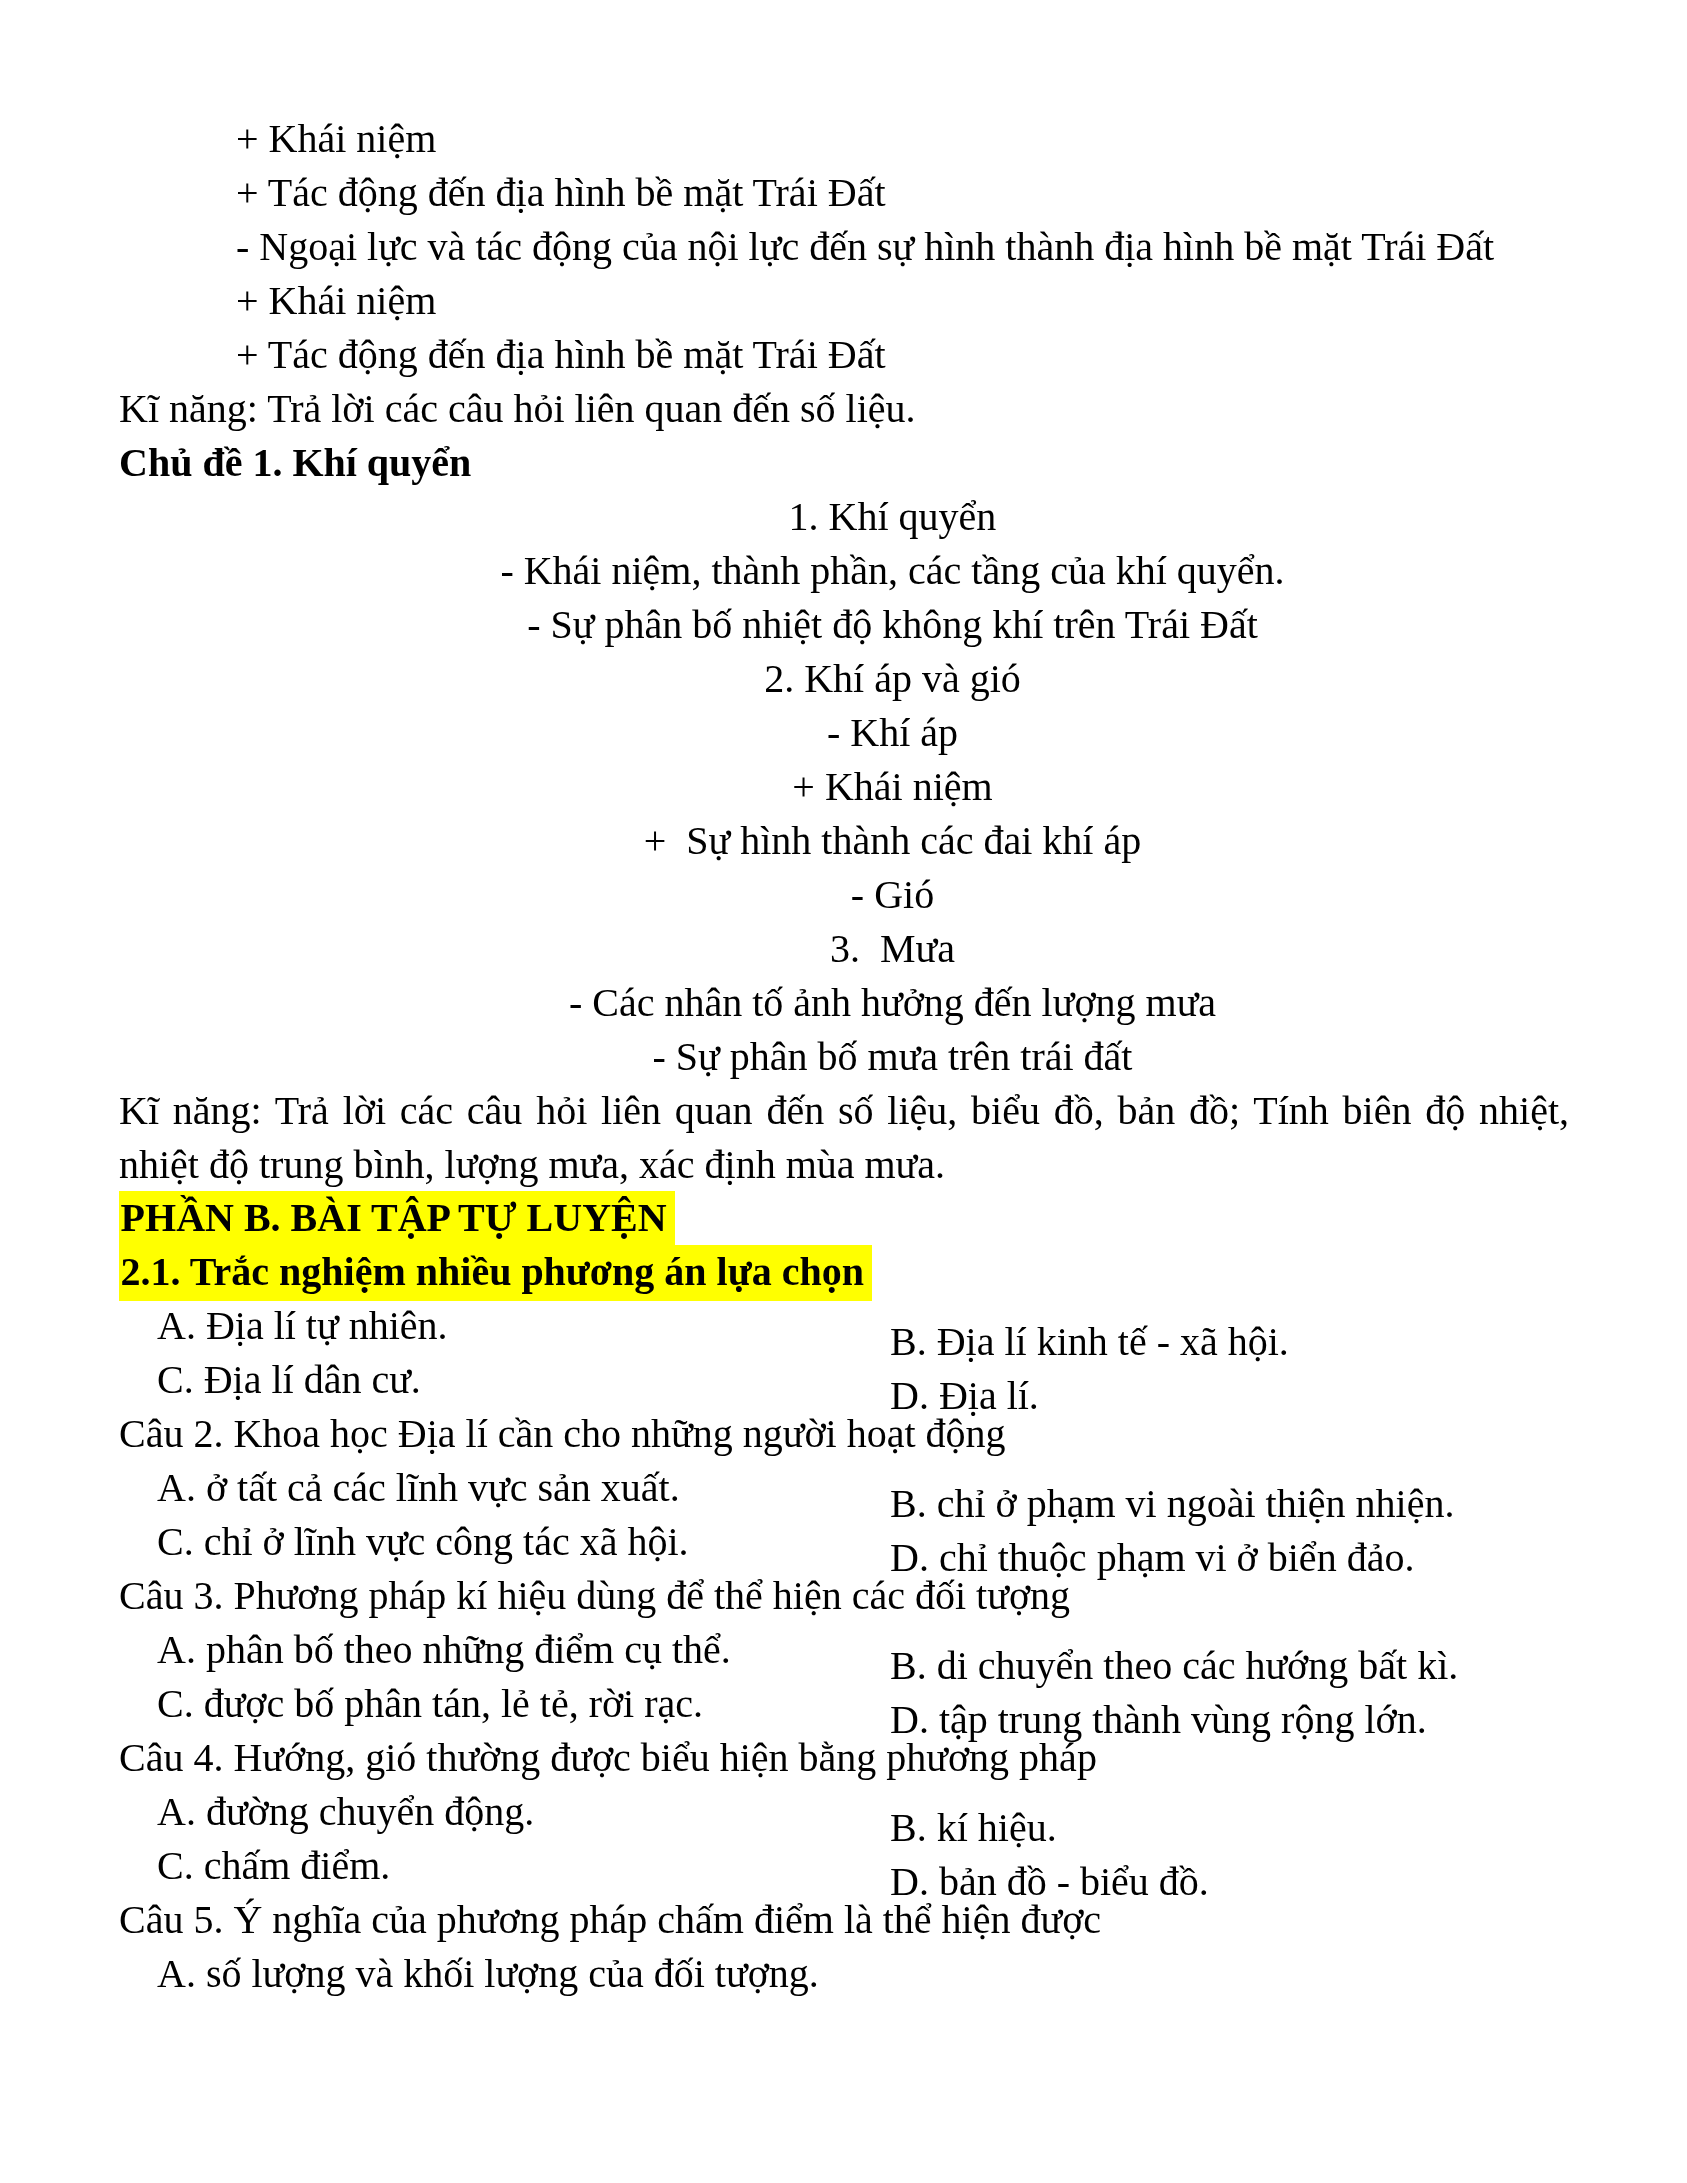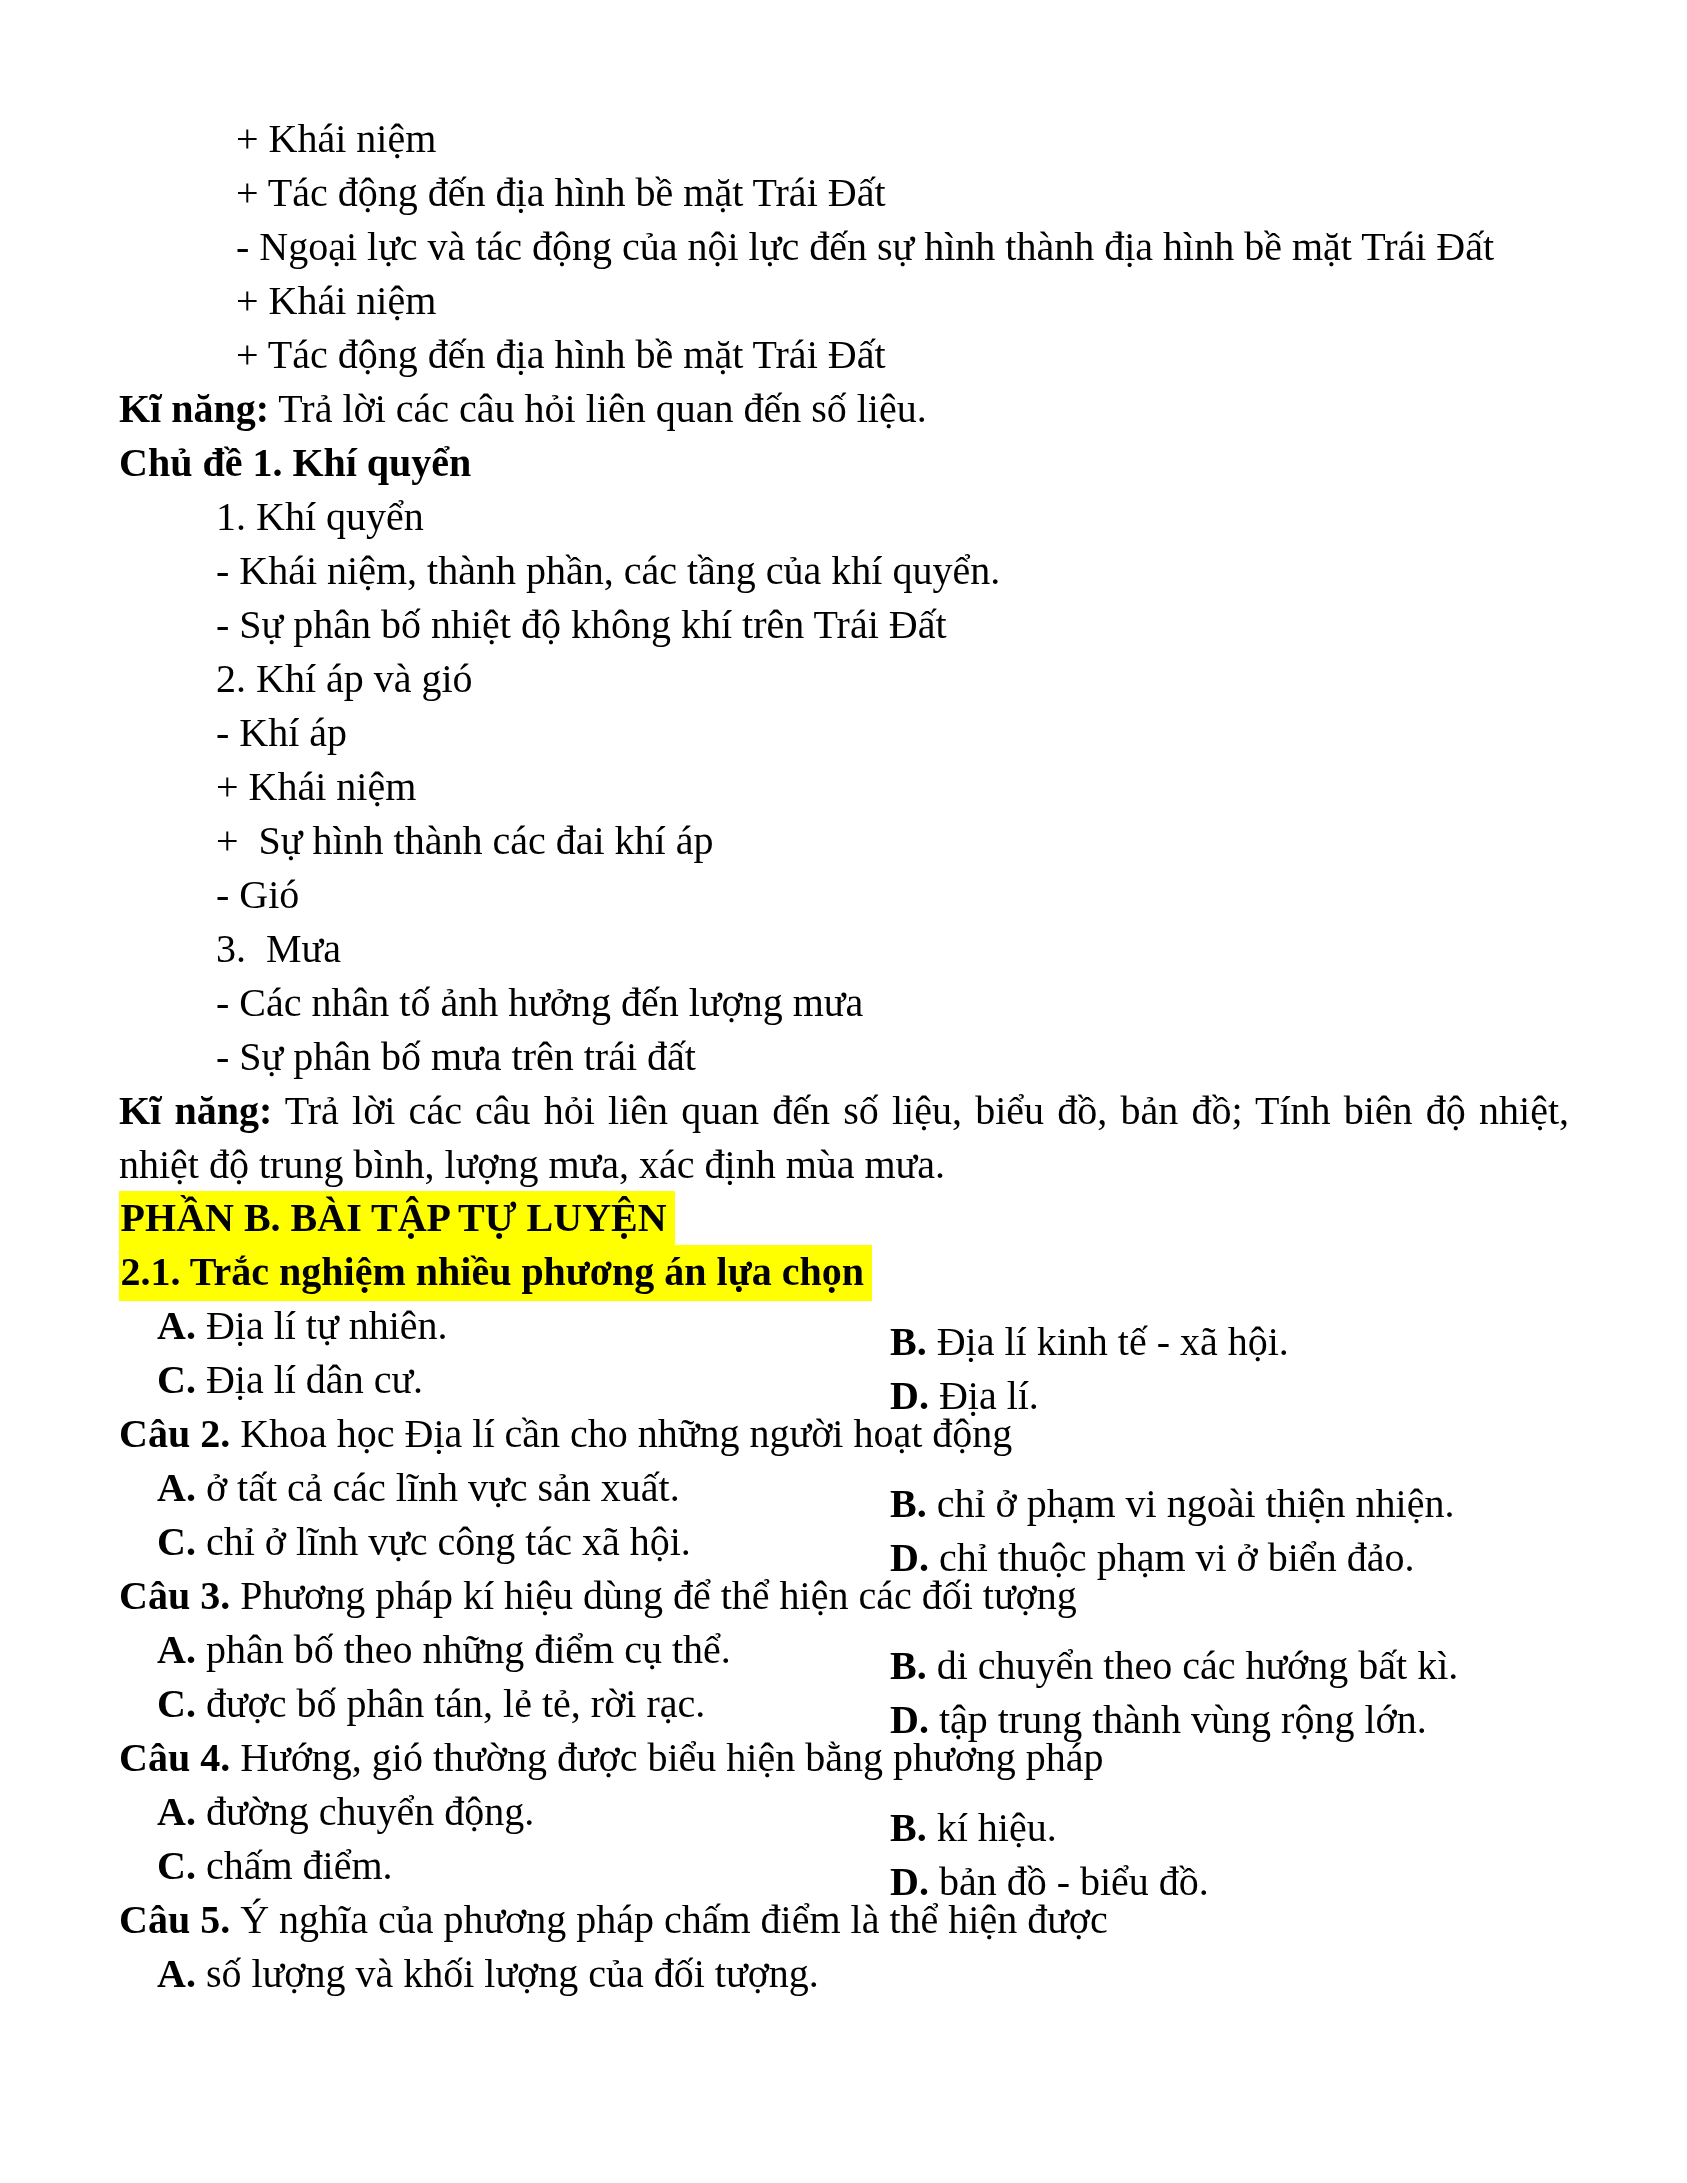--- a/index.html
+++ b/index.html
@@ -12,37 +12,37 @@
     font-size:40px;
     overflow:hidden;
   }
   .content {
     position:absolute;
     left:119px; top:112px;
     width:1450px;
   }
   .line   { height:54px; line-height:54px; white-space:pre; }
   .ind-a  { padding-left:117px; }
-  .ind-b  { padding-left:97px; }
+  .ind-b  { padding-left:97px;text-align:center; }
   .bold   { font-weight:700; }
   .para2  {
     height:107px; line-height:54px;
     text-align:justify; white-space:normal;
   }
   .hl {
     display:inline-block;
     background:#ffff00;
     font-weight:700;
     padding:0 8px 1.6px 1.6px;
   }
   .qline  { height:54px; line-height:54px; white-space:normal; }
   .optrow { position:relative; height:54px; line-height:54px; white-space:normal; }
   .opt-left  { position:absolute; left:38px;  top:0; white-space:pre; }
   .opt-right { position:absolute; left:771px; top:16px; white-space:pre; }
-  b { font-weight:700; }
+  b { font-weight:400; }
 </style>
 </head>
 <body>
 
 <div class="page">
   <div class="content">
 
     <div class="line ind-a">+ Khái niệm</div>
     <div class="line ind-a">+ Tác động đến địa hình bề mặt Trái Đất</div>
     <div class="line ind-a">- Ngoại lực và tác động của nội lực đến sự hình thành địa hình bề mặt Trái Đất</div>

